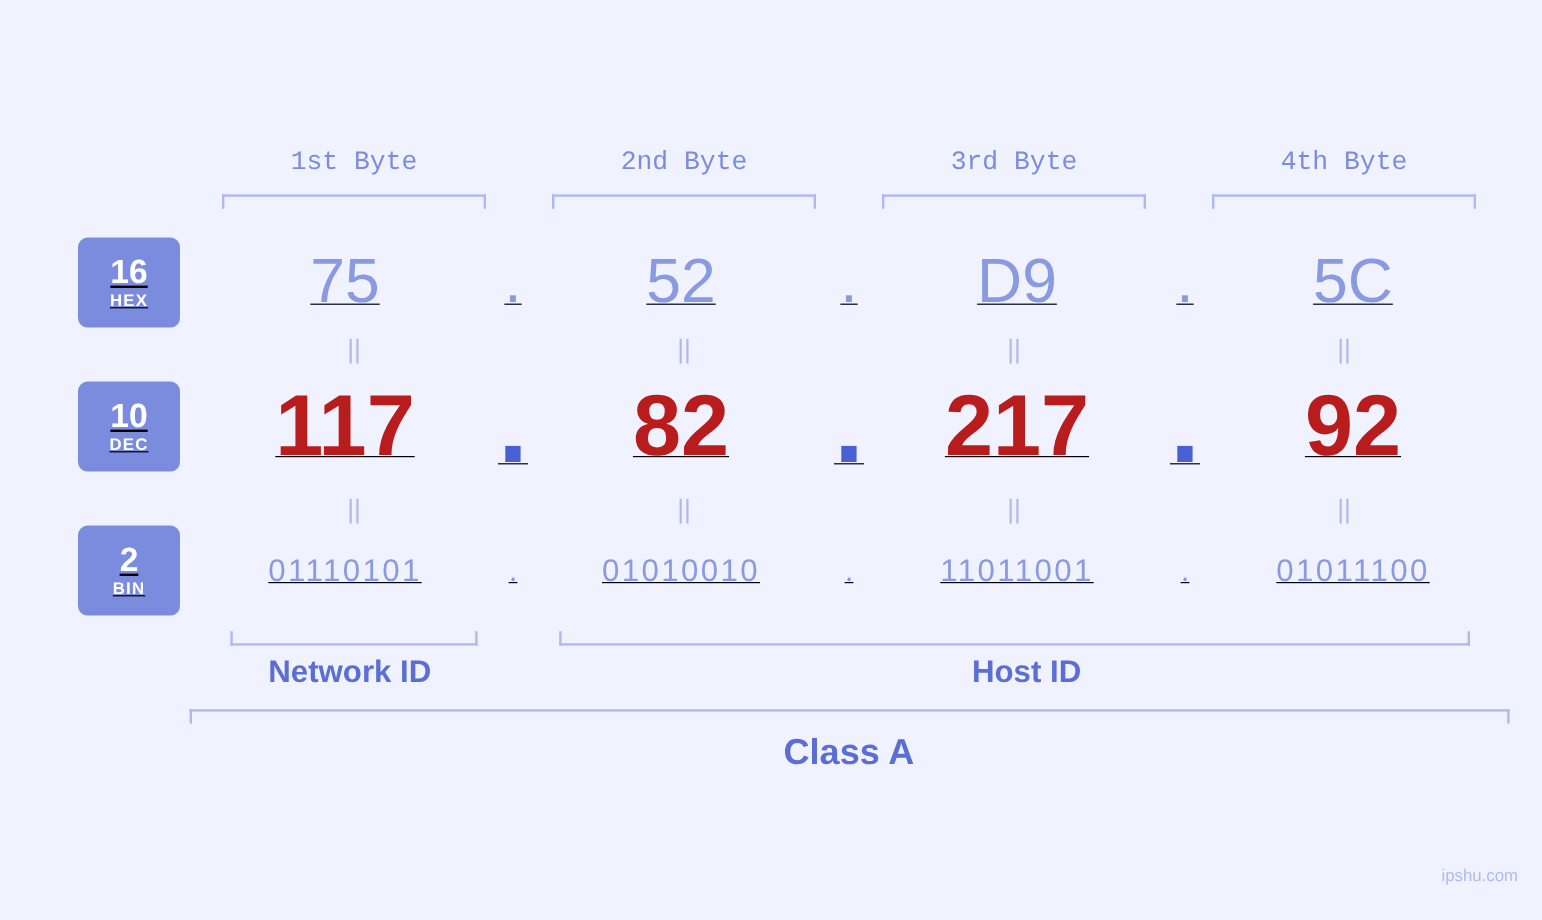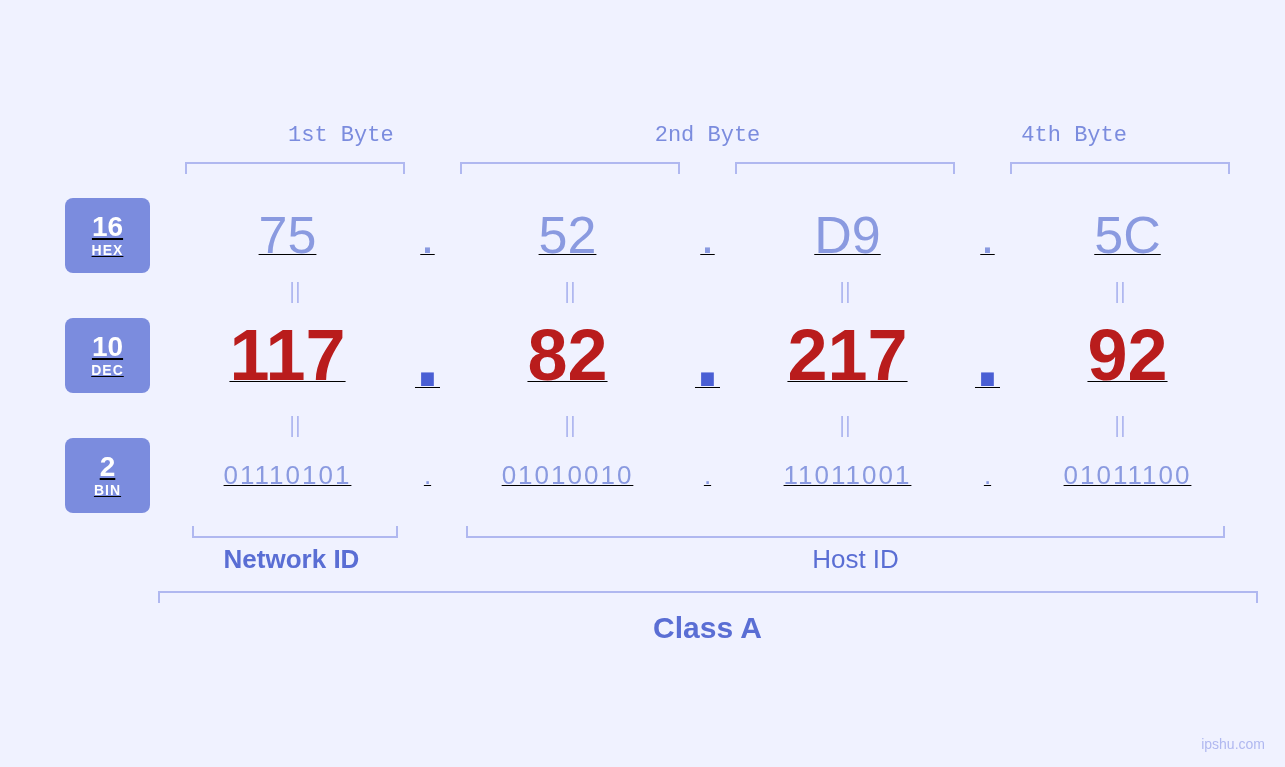--- a/index.html
+++ b/index.html
@@ -155,21 +155,21 @@
     }
 
     .dot-bin {
       color: #8a9ae0;
       font-size: 26px;
     }
 
     
     .watermark {
       position: absolute;
-      bottom: 15px;
+      bottom: 30px;
       right: 20px;
       color: #b0b8f0;
       font-size: 14px;
     }
 
     
     .eq-with-dots {
       display: flex;
       width: 1100px;
       margin-left: 130px;
@@ -183,20 +183,21 @@
     }
   </style>
 </head>
 <body>
 
 <div class="container">
 
   <div class="byte-labels">
     <div class="byte-label">1st Byte</div>
     <div class="byte-label">2nd Byte</div>
+    <div class="byte-label">3rd Byte</div>
     <div class="byte-label">4th Byte</div>
   </div>
 
   <div class="top-brackets">
     <div class="bracket-box">
       <div class="bracket-top"></div>
     </div>
     <div class="bracket-box">
       <div class="bracket-top"></div>
     </div>
@@ -324,21 +325,21 @@
       <div style="width:75%; height:12px; border:2px solid #b0b8f0; border-top:none;"></div>
     </div>
 
     <div style="flex:3; display:flex; align-items:flex-start; justify-content:center;">
       <div style="width:92%; height:12px; border:2px solid #b0b8f0; border-top:none;"></div>
     </div>
   </div>
 
   <div style="display:flex; width:1100px; margin-left:130px; margin-top:6px;gap:28px;">
     <div style="flex:1; text-align:center; color:#5a6ed4; font-size:26px; font-weight:600;">Network ID</div>
-    <div style="flex:3; text-align:center; color:#5a6ed4; font-size:26px; font-weight:400;">Host ID</div>
+    <div style="flex:3; text-align:center; color:#5a6ed4; font-size:26px; font-weight:700;">Host ID</div>
   </div>
 
   <div style="display:flex; width:1100px; margin-left:130px; margin-top:16px;">
     <div style="width:100%; height:12px; border:2px solid #b0b8f0; border-bottom:none;"></div>
   </div>
 
   <div style="width:1100px; margin-left:130px; text-align:center; color:#5a6ed4; font-size:30px; font-weight:600; margin-top:8px;">Class A</div>
 
 </div>
 

